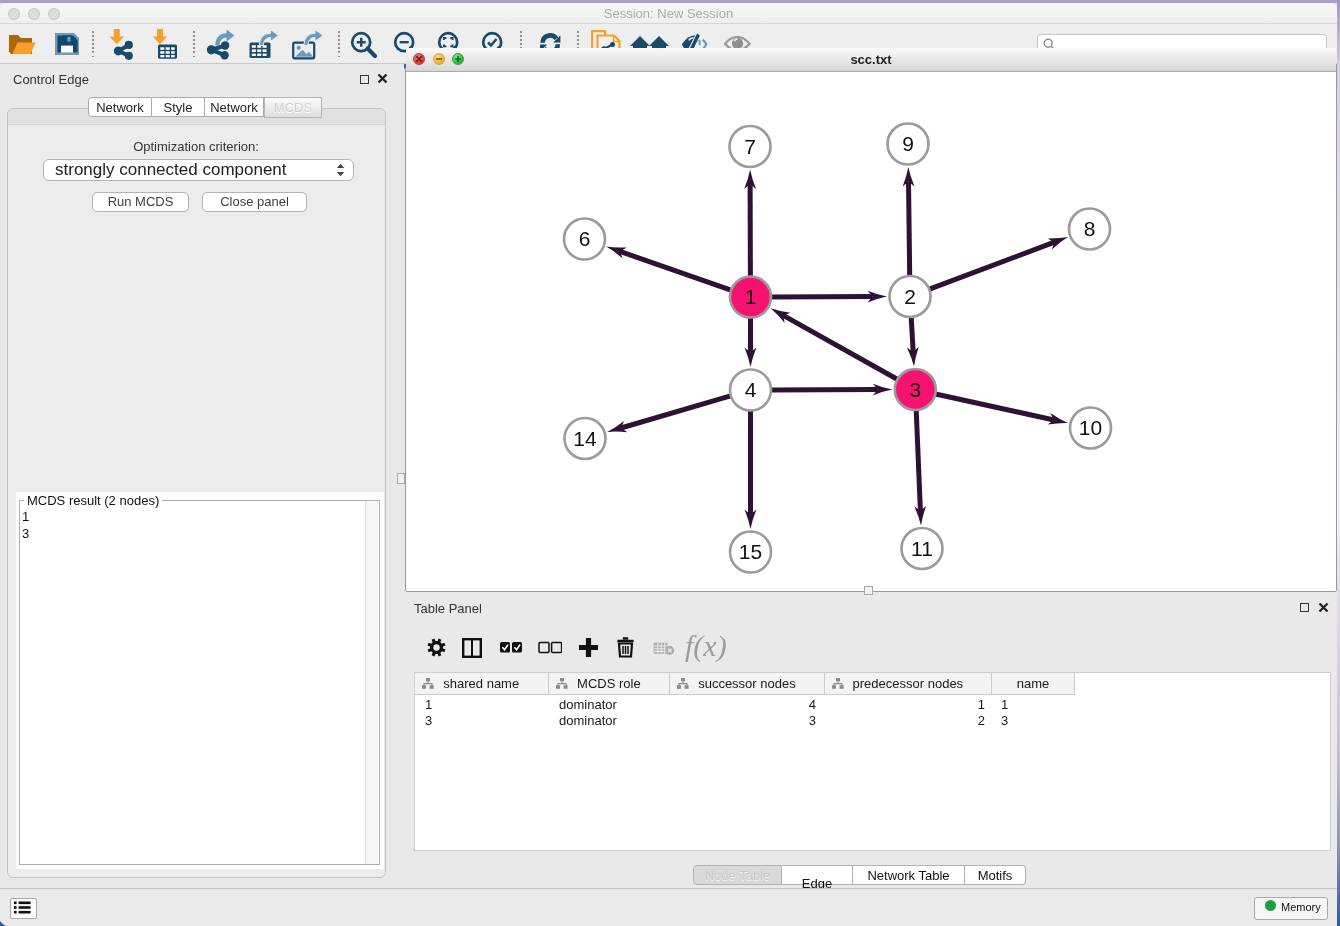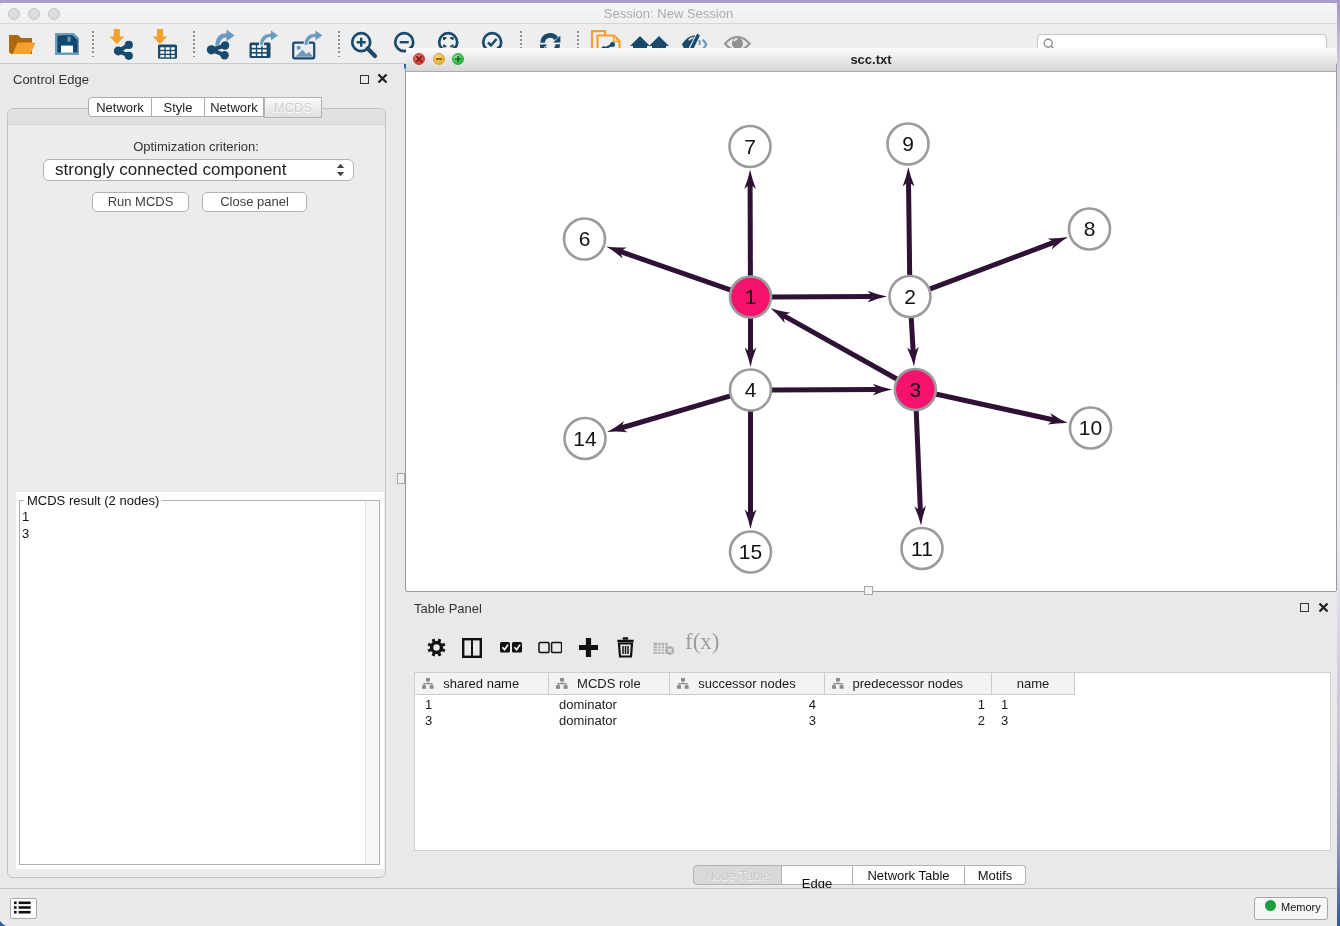--- a/index.html
+++ b/index.html
@@ -302,21 +302,21 @@
   </svg>
 <svg class="abs" style="left:653px;top:642px" width="22" height="13" viewBox="0 0 22 13">
 <rect x="0.6" y="0.8" width="14" height="11" rx="1" fill="#adadad"></rect>
 <g stroke="#e9e9e9" stroke-width="1.1">
       <path d="M1 4 h13.2 M1 6.8 h13.2 M1 9.4 h13.2"></path>
       <path d="M4.8 1 v10.5 M8.2 1 v10.5 M11.6 1 v10.5"></path>
     </g>
 <circle cx="16.8" cy="8.5" r="4.4" fill="#adadad"></circle>
     <path d="M15 6.7 l3.6 3.6 M18.6 6.7 l-3.6 3.6" stroke="#e9e9e9" stroke-width="1.3"></path>
   </svg>
-<div class="abs" style="left:685px;top:629px;font-family:'Liberation Serif',serif;font-size:23px;color:#9d9d9d">f(x)</div>
+<div class="abs" style="left:685px;top:629px;font-family:'Liberation Serif',serif;font-style:italic;font-size:30px;color:#9d9d9d">f(x)</div>
 <div class="abs" style="left:414px;top:672px;width:917px;height:179px;background:#fff;border:1px solid #cfcfcf"></div>
 <div class="hcell" style="left:415px;width:133.5px">shared name</div>
 <svg class="abs" style="left:422px;top:678px" width="12" height="11" viewBox="0 0 12 11">
 <rect x="4" y="0" width="4" height="3.4" fill="#8b8b8b"></rect>
     <rect x="0" y="7.2" width="4" height="3.6" fill="#8b8b8b"></rect>
     <rect x="7.6" y="7.2" width="4" height="3.6" fill="#8b8b8b"></rect>
 <path d="M6 3.4 v2.2 M2 7.2 v-1.6 h8 v1.6" stroke="#8b8b8b" stroke-width="1.1" fill="none"></path>
   </svg>
 <div class="hcell" style="left:548.5px;width:121.8px">MCDS role</div>
 <svg class="abs" style="left:555.5px;top:678px" width="12" height="11" viewBox="0 0 12 11">

